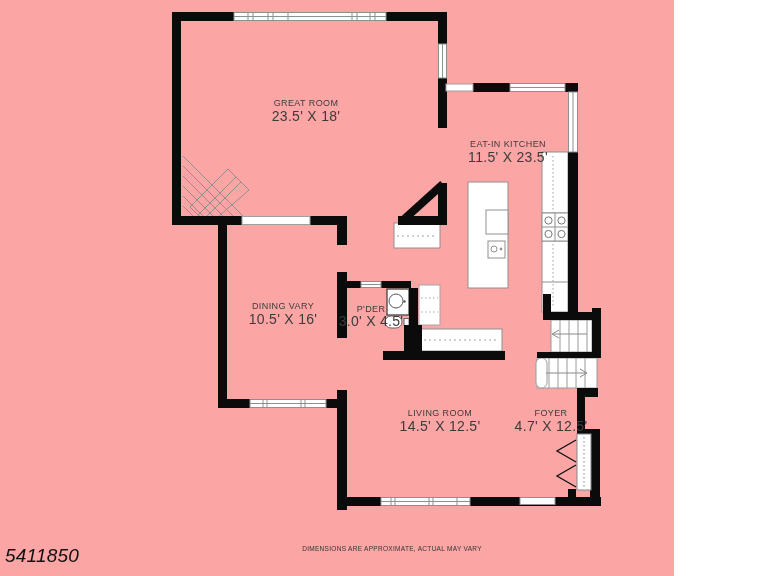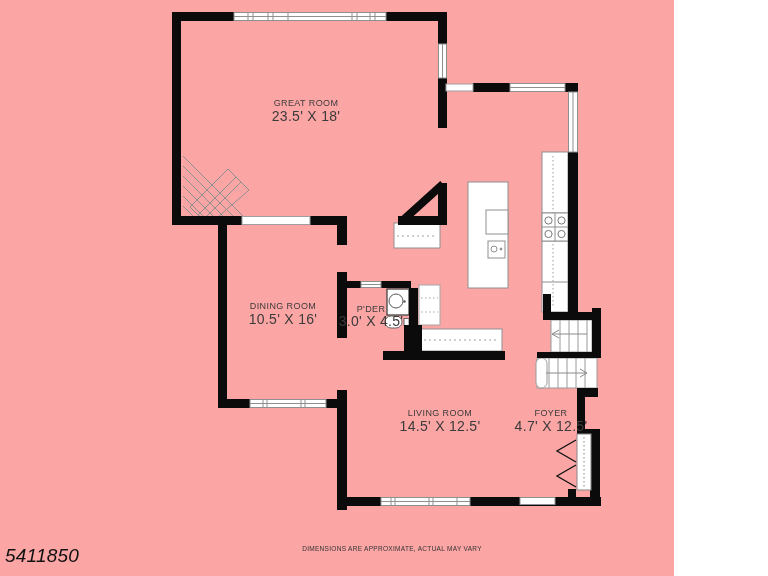--- a/index.html
+++ b/index.html
@@ -229,23 +229,27 @@
       <polyline points="576,440 557,451 576,462" fill="none" stroke="#111111" stroke-width="1.3"></polyline>
       <polyline points="576,465 557,476 576,487" fill="none" stroke="#111111" stroke-width="1.3"></polyline>
     </g>
   </svg>
 
   <div class="room-label" style="left:306px;top:97px">
     <div class="room-name">GREAT ROOM</div>
     <div class="room-dims">23.5' X 18'</div>
   </div>
 
+  <div class="room-label" style="left:508px;top:138px">
+    <div class="room-name">EAT-IN KITCHEN</div>
+    <div class="room-dims">11.5' X 23.5'</div>
+  </div>
 
   <div class="room-label" style="left:283px;top:300px">
-    <div class="room-name">DINING ROOM</div>
+    <div class="room-name">DINING VARY</div>
     <div class="room-dims">10.5' X 16'</div>
   </div>
 
   <div class="room-label label-tight" style="left:371px;top:304px">
     <div class="room-name">P'DER</div>
     <div class="room-dims">3.0' X 4.5'</div>
   </div>
 
   <div class="room-label" style="left:440px;top:407px">
     <div class="room-name">LIVING ROOM</div>

